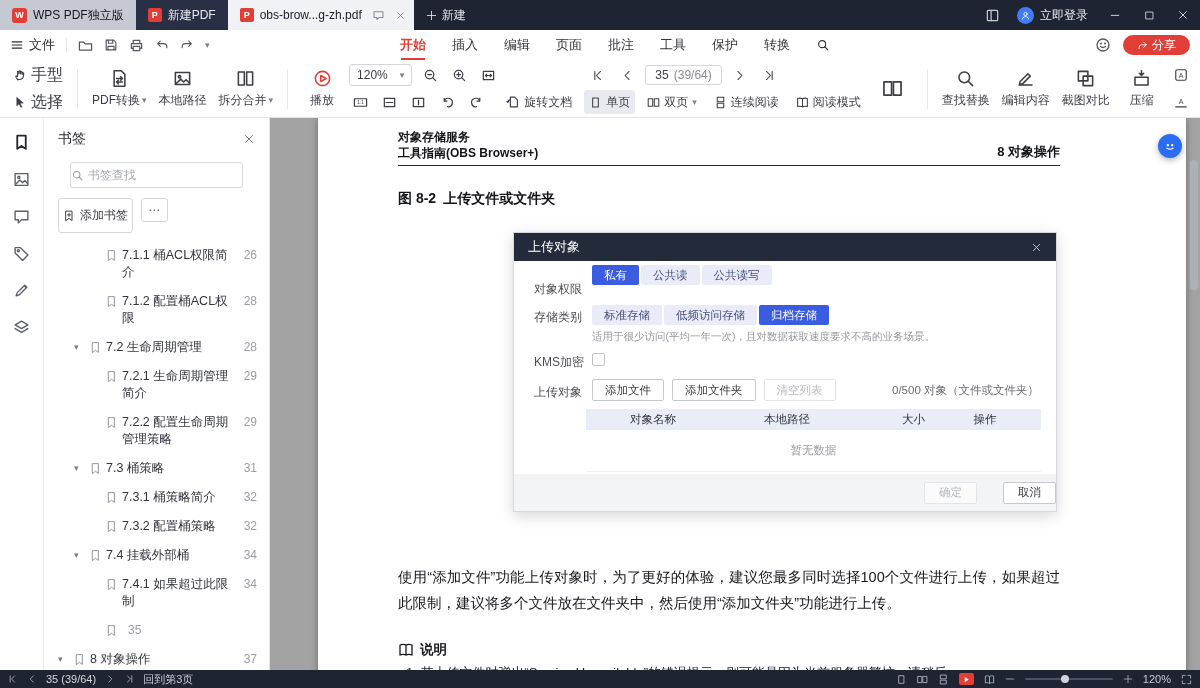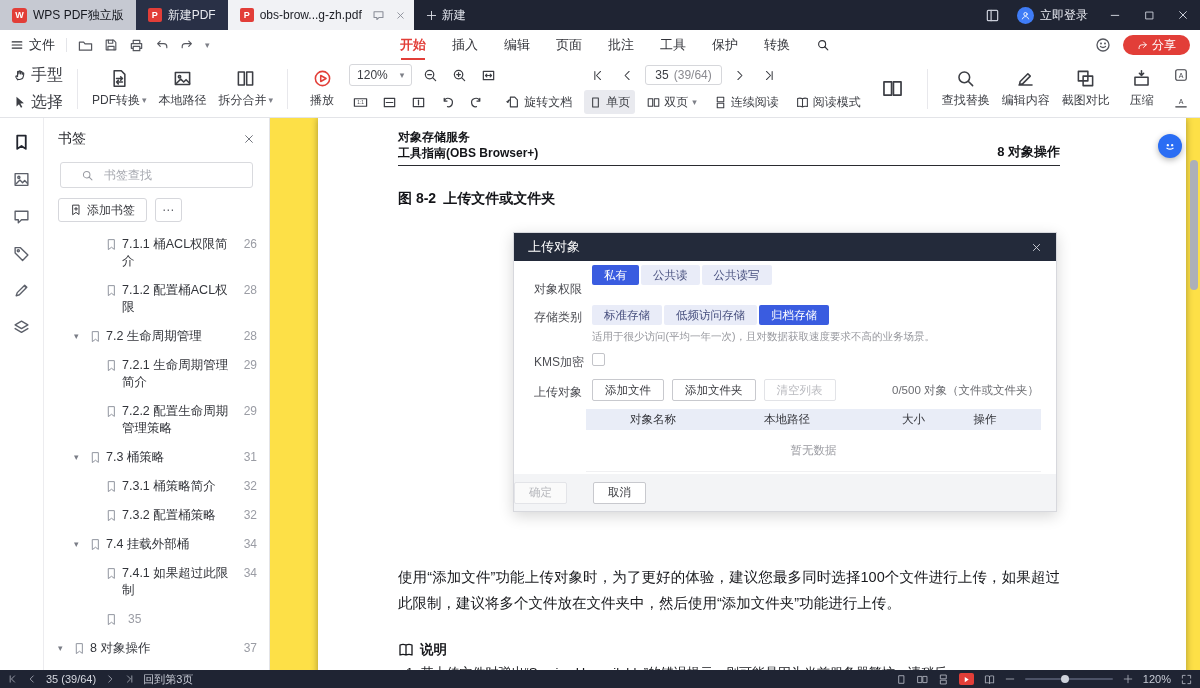--- a/index.html
+++ b/index.html
@@ -56,37 +56,37 @@
 
 
 .main{flex:1;display:flex;min-height:0;}
 .strip{width:44px;border-right:1px solid #ececef;display:flex;flex-direction:column;align-items:center;padding-top:16px;gap:20px;background:#fff;flex:0 0 auto;color:#5c606a;}
 .strip .active{color:#22252e;}
 
 
 .bmpanel{width:226px;border-right:1px solid #e3e4e8;display:flex;flex-direction:column;background:#fff;flex:0 0 auto;}
 .bm-head{height:42px;display:flex;align-items:center;padding:0 14px;font-size:14px;color:#2b2c31;flex:0 0 auto;}
 .bm-close{margin-left:auto;color:#6f727a;display:flex;}
-.bm-search{margin:2px 16px 10px;height:26px;border:1px solid #d9dade;border-radius:3px;display:flex;align-items:center;gap:10px;padding:0 20px;color:#9a9ca3;flex:0 0 auto;}
+.bm-search{margin:2px 26px 10px;height:26px;border:1px solid #d9dade;border-radius:3px;display:flex;align-items:center;gap:4px;padding:0 0;color:#9a9ca3;flex:0 0 auto;}
 .bm-search input{border:0;outline:0;flex:1;font-size:12px;color:#333;min-width:0;font-family:inherit;}
 .bm-search input::placeholder{color:#a7a9b0;}
 .bm-addrow{margin:0 14px 8px;display:flex;gap:8px;flex:0 0 auto;}
-.bm-add{height:24px;border:1px solid #d6d7dc;border-radius:3px;font-size:12px;display:flex;align-items:center;gap:5px;padding:0 11px;color:#3a3b40;background:#fff;}
+.bm-add{height:35px;border:1px solid #d6d7dc;border-radius:3px;font-size:12px;display:flex;align-items:center;gap:5px;padding:0 4px;color:#3a3b40;background:#fff;}
 .bm-more{width:27px;height:24px;border:1px solid #d6d7dc;border-radius:3px;display:flex;align-items:center;justify-content:center;color:#63656c;background:#fff;font-size:12px;letter-spacing:1px;}
 .bm-list{flex:1;overflow:hidden;font-size:12.5px;color:#33353b;}
 .bm-item{display:flex;align-items:flex-start;padding:6px 12px 6px 14px;line-height:17px;gap:4px;}
 .bm-item .caret{width:11px;flex:0 0 auto;font-size:9px;color:#7a7d86;line-height:17px;}
 .bm-item .bmico{flex:0 0 auto;margin-top:2px;color:#8e929c;}
 .bm-label{flex:1;}
 .bm-page{flex:0 0 auto;color:#9a9ca4;margin-left:6px;font-size:12px;}
 .bm-item.lvl1{padding-left:30px;}
 .bm-item.lvl2{padding-left:46px;}
 
 
-.docarea{flex:1;position:relative;background:#fde047;overflow:hidden;min-width:0;}
+.docarea{flex:1;position:relative;background:#a3a3a3;overflow:hidden;min-width:0;}
 .page{position:absolute;left:48px;right:14px;top:0;bottom:-60px;background:#fff;box-shadow:0 0 7px rgba(0,0,0,.35);}
 .hdr1{position:absolute;left:80px;top:11px;font-size:12px;font-weight:bold;color:#131418;}
 .hdr2{position:absolute;left:80px;top:27px;font-size:12px;font-weight:bold;color:#131418;}
 .hdr-right{position:absolute;right:126px;top:25px;font-size:13px;font-weight:bold;color:#131418;}
 .hdr-rule{position:absolute;left:80px;top:47px;width:662px;border-top:1.5px solid #2a2b30;}
 .figcap{position:absolute;left:80px;top:72px;font-size:14px;font-weight:bold;color:#131418;display:flex;gap:7px;}
 
 
 .dlg{position:absolute;left:195px;top:114px;width:544px;height:280px;background:#fff;border:1px solid #d7d8dd;box-shadow:0 4px 14px rgba(0,0,0,.16);}
 .dlg-h{height:28px;background:#232a3a;color:#fff;display:flex;align-items:center;padding:0 14px;font-size:13px;}
@@ -98,21 +98,21 @@
 .hint{position:absolute;left:78px;top:97px;font-size:10.5px;color:#97989e;}
 .chk{position:absolute;left:78px;top:120px;width:13px;height:13px;border:1px solid #c3c4c9;border-radius:2px;background:#fff;}
 .wbtn2{height:22px;border:1px solid #c8c9ce;padding:0 12px;font-size:11.5px;color:#3c3d42;background:#fff;border-radius:2px;display:flex;align-items:center;}
 .wbtn2.disabled{color:#b9babf;border-color:#e2e3e7;}
 .cnt{position:absolute;right:17px;top:150px;font-size:11.5px;color:#6b6c71;}
 .dtable{position:absolute;left:72px;top:176px;width:455px;}
 .th{display:flex;background:#e9edf7;height:21px;align-items:center;font-size:11.5px;color:#33343a;}
 .th span{padding-left:8px;}
 .c1{width:32%;margin-left:36px;}.c2{width:33%;}.c3{width:17%;}.c4{width:18%;}
 .tbody{height:42px;display:flex;align-items:center;justify-content:center;color:#9a9ba1;font-size:11.5px;background:#fff;border-bottom:1px solid #f0f0f2;}
-.dlg-f{position:absolute;left:0;right:0;bottom:0;height:37px;background:#f3f4f6;display:flex;align-items:center;justify-content:flex-start;gap:26px;}
+.dlg-f{position:absolute;left:0;right:0;bottom:0;height:37px;background:#f3f4f6;display:flex;align-items:center;justify-content:flex-end;gap:26px;}
 .fbtn{height:22px;padding:0 14px;font-size:11.5px;border-radius:2px;display:flex;align-items:center;}
 .fbtn.disabled{background:#fafafa;border:1px solid #e3e4e8;color:#b8b9be;}
 .fbtn.normal{background:#fff;border:1px solid #c8c9ce;color:#3c3d42;}
 
 .para{position:absolute;left:80px;top:446px;width:662px;font-size:14.5px;line-height:26px;color:#17181c;text-align:justify;}
 .noteh{position:absolute;left:80px;top:523px;display:flex;gap:6px;align-items:center;font-size:13.5px;font-weight:bold;color:#17181c;}
 .notei{position:absolute;left:88px;top:546px;width:650px;font-size:13px;color:#17181c;white-space:nowrap;overflow:hidden;}
 
 .vsb-thumb{position:absolute;right:2px;top:42px;width:8px;height:130px;background:#adb0b7;border-radius:4px;}
 .assist{position:absolute;right:18px;top:16px;width:24px;height:24px;border-radius:50%;background:#2a6df4;box-shadow:0 2px 6px rgba(0,0,0,.3);display:flex;align-items:center;justify-content:center;color:#fff;}

